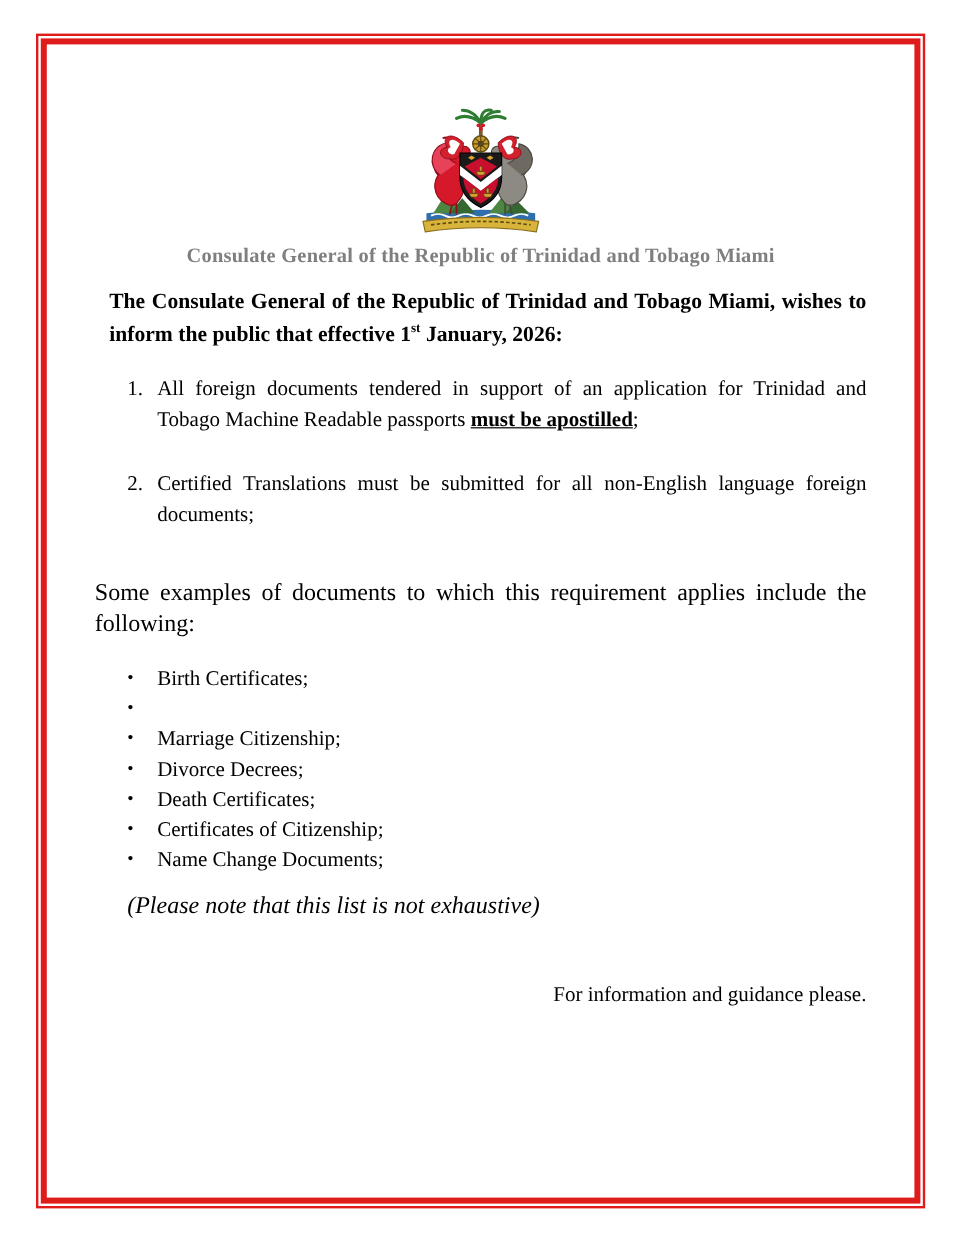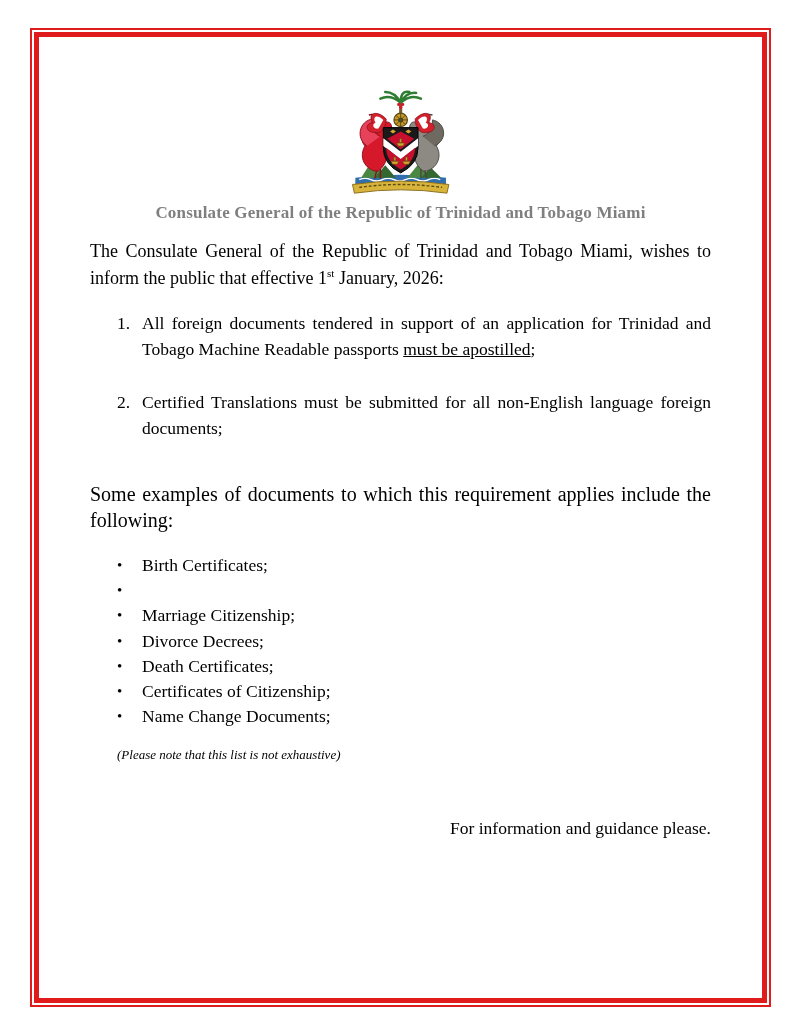--- a/index.html
+++ b/index.html
@@ -11,46 +11,47 @@
   .frame-outer{
     position:absolute;left:30px;top:28px;right:29px;bottom:28px;
     border:2px solid #e01b1b;
   }
   .frame-inner{
     position:absolute;left:2px;top:2px;right:2px;bottom:2px;
     border:5px solid #e01b1b;
   }
   .content{
     position:absolute;left:0;top:0;right:0;bottom:0;
-    padding:0 51px;box-sizing:border-box;
+    padding:0 40px;box-sizing:border-box;
   }
   .arms-wrap{margin-top:53px;text-align:center;height:108px;}
   .arms-wrap svg{height:108px;width:auto;}
   .org-name{
     margin-top:5px;text-align:center;
     font-weight:bold;font-size:17px;color:#7f7f7f;letter-spacing:.2px;
   }
   .intro{
-    margin-top:15px;font-weight:normal;font-size:18px;line-height:27px;
+    margin-top:15px;font-weight:bold;font-size:18px;line-height:27px;
     text-align:justify;
+    margin-left:12px;
   }
   .intro sup{font-size:11px;vertical-align:super;line-height:0;}
   .num-list{margin-top:13px;}
   .num-item{display:flex;padding-left:27px;font-size:17.5px;line-height:26px;}
   .num-item + .num-item{margin-top:27px;}
   .num-marker{flex:0 0 25px;}
   .num-text{flex:1;text-align:justify;}
-  .emph{font-weight:normal;text-decoration:underline;}
+  .emph{font-weight:bold;text-decoration:underline;}
   .lead-para{margin-top:40px;font-size:20px;line-height:26px;text-align:justify;}
   .bullet-list{margin-top:16px;}
   .bullet-item{display:flex;padding-left:27px;font-size:17.5px;line-height:25.2px;}
   .bullet-marker{flex:0 0 25px;font-size:15px;}
   .note{
     margin-top:13px;padding-left:27px;
-    font-style:italic;font-size:13px;line-height:26px;
+    font-style:italic;font-size:20px;line-height:26px;
   }
   .footer-line{margin-top:47px;font-size:17.5px;line-height:26px;text-align:right;}
 </style>
 </head>
 <body>
 
 <div class="frame-outer">
   <div class="frame-inner">
     <div class="content">
 

